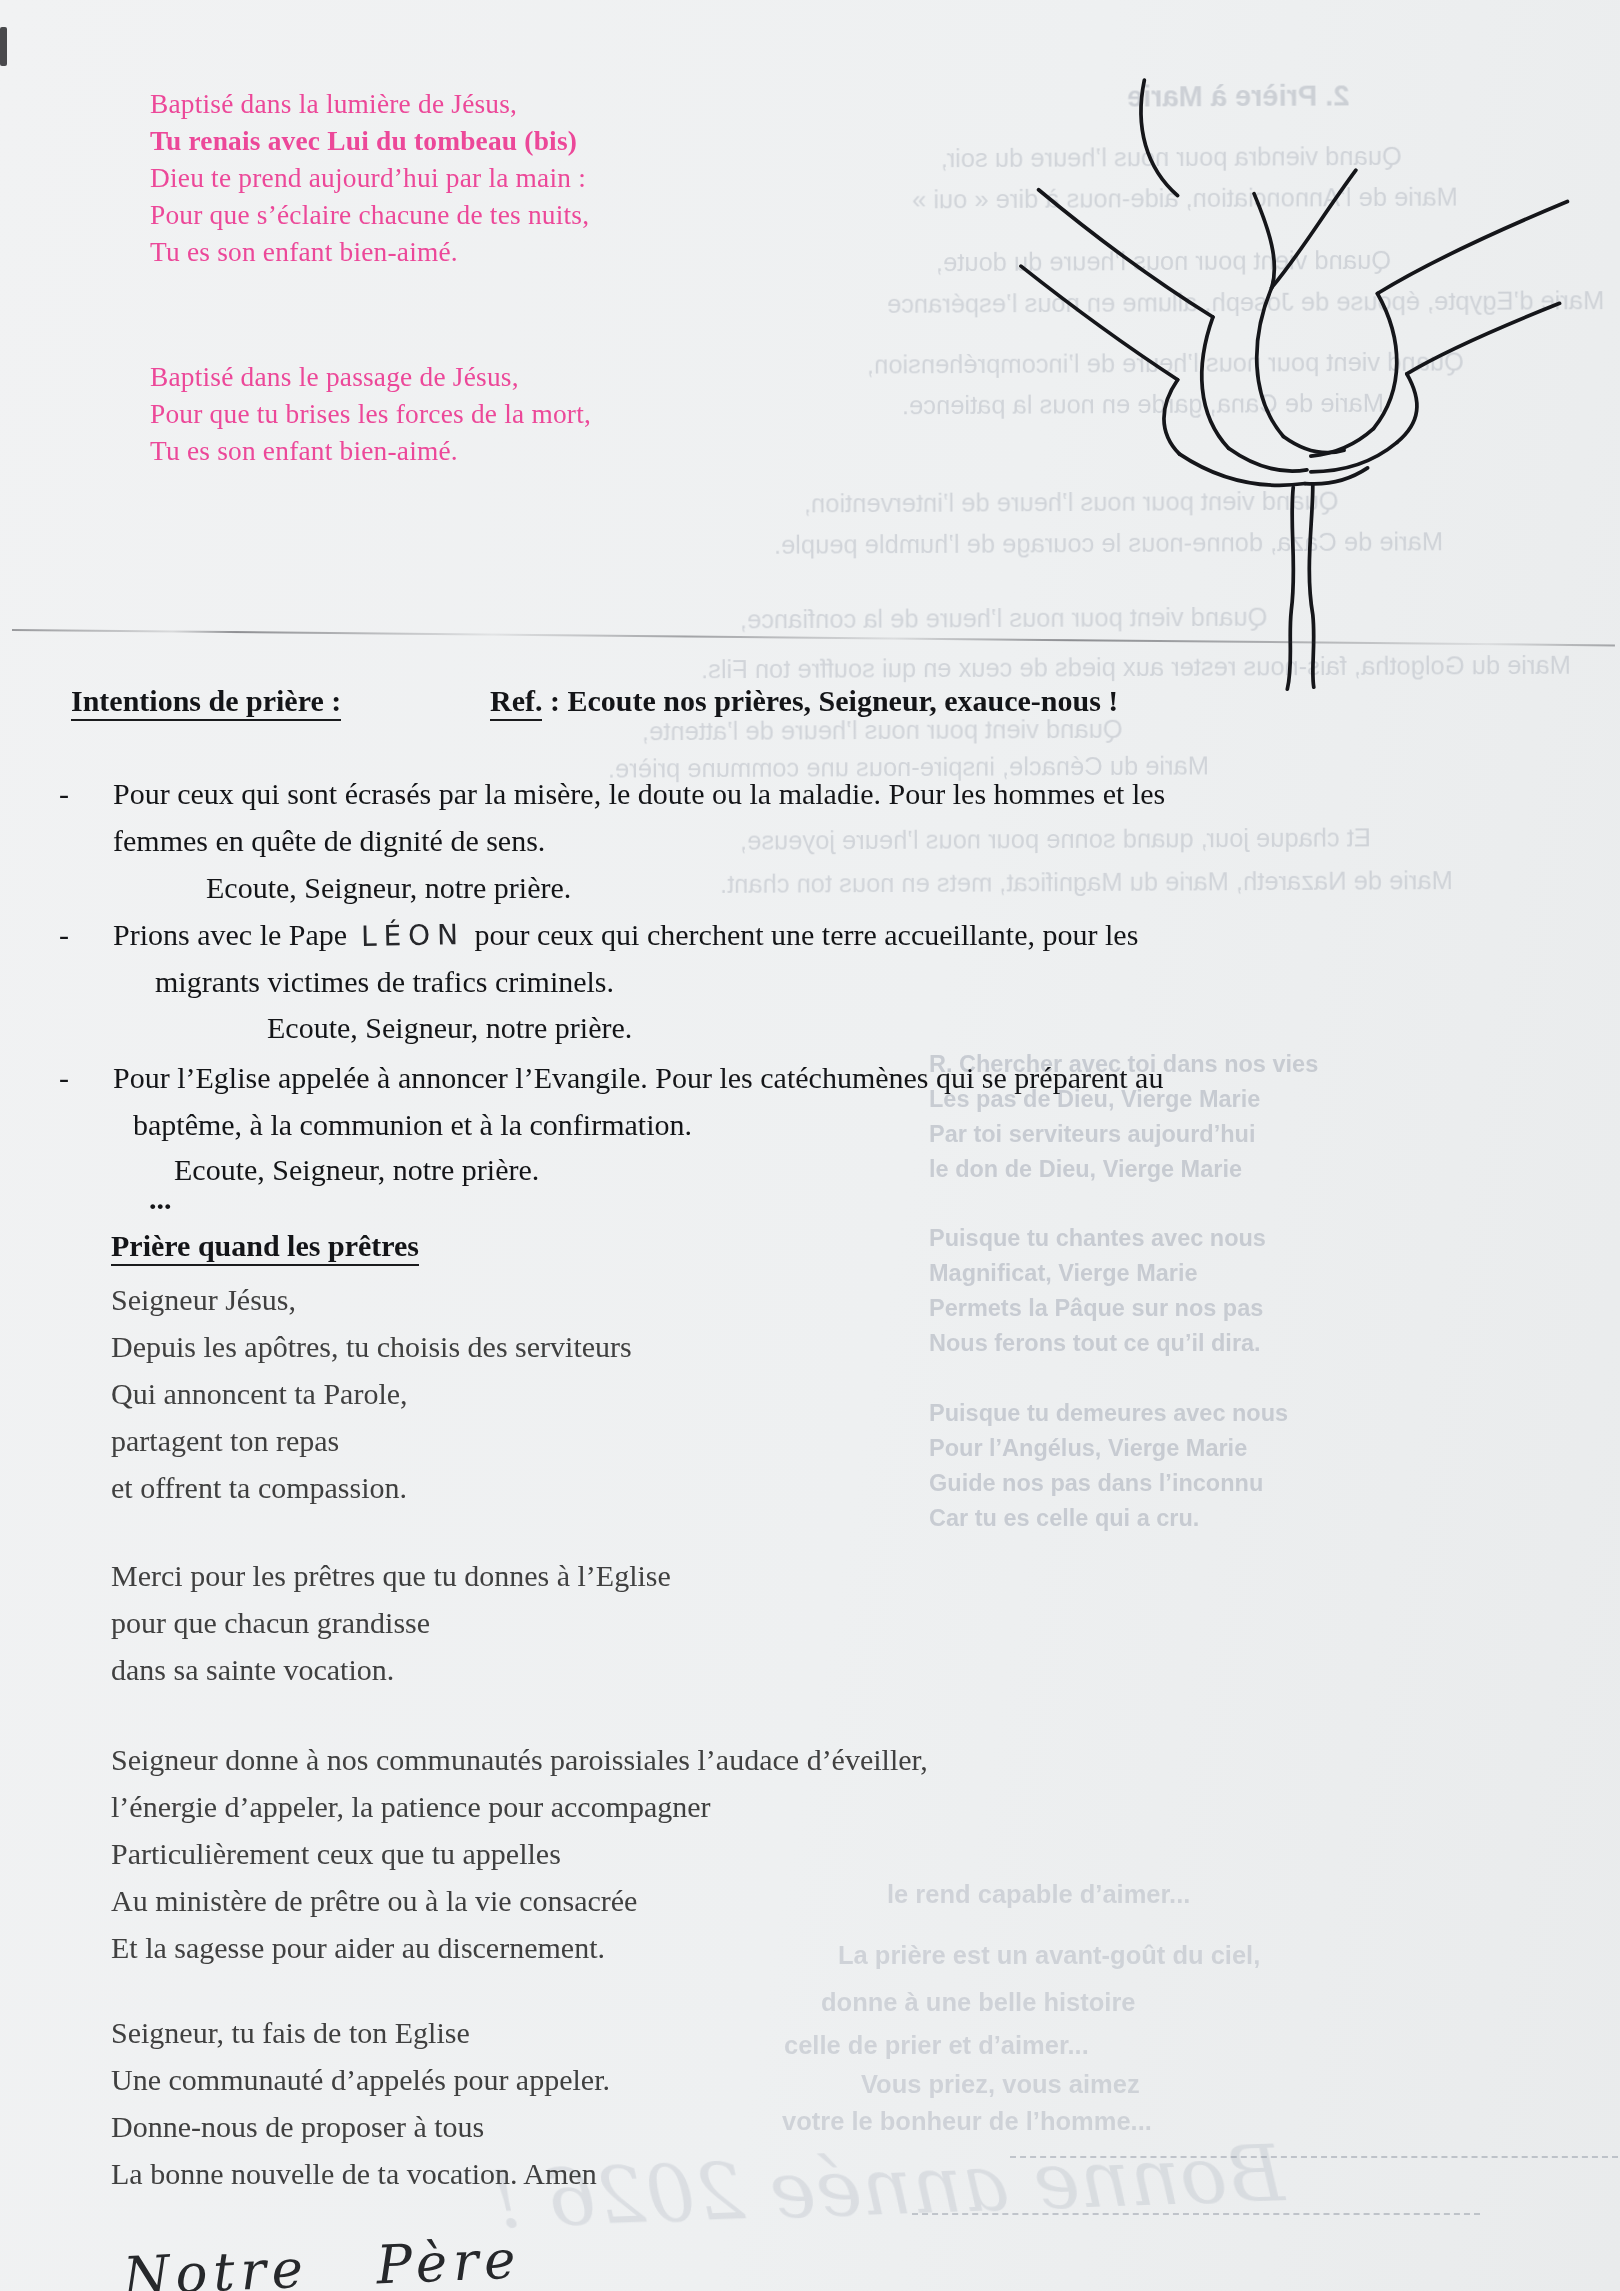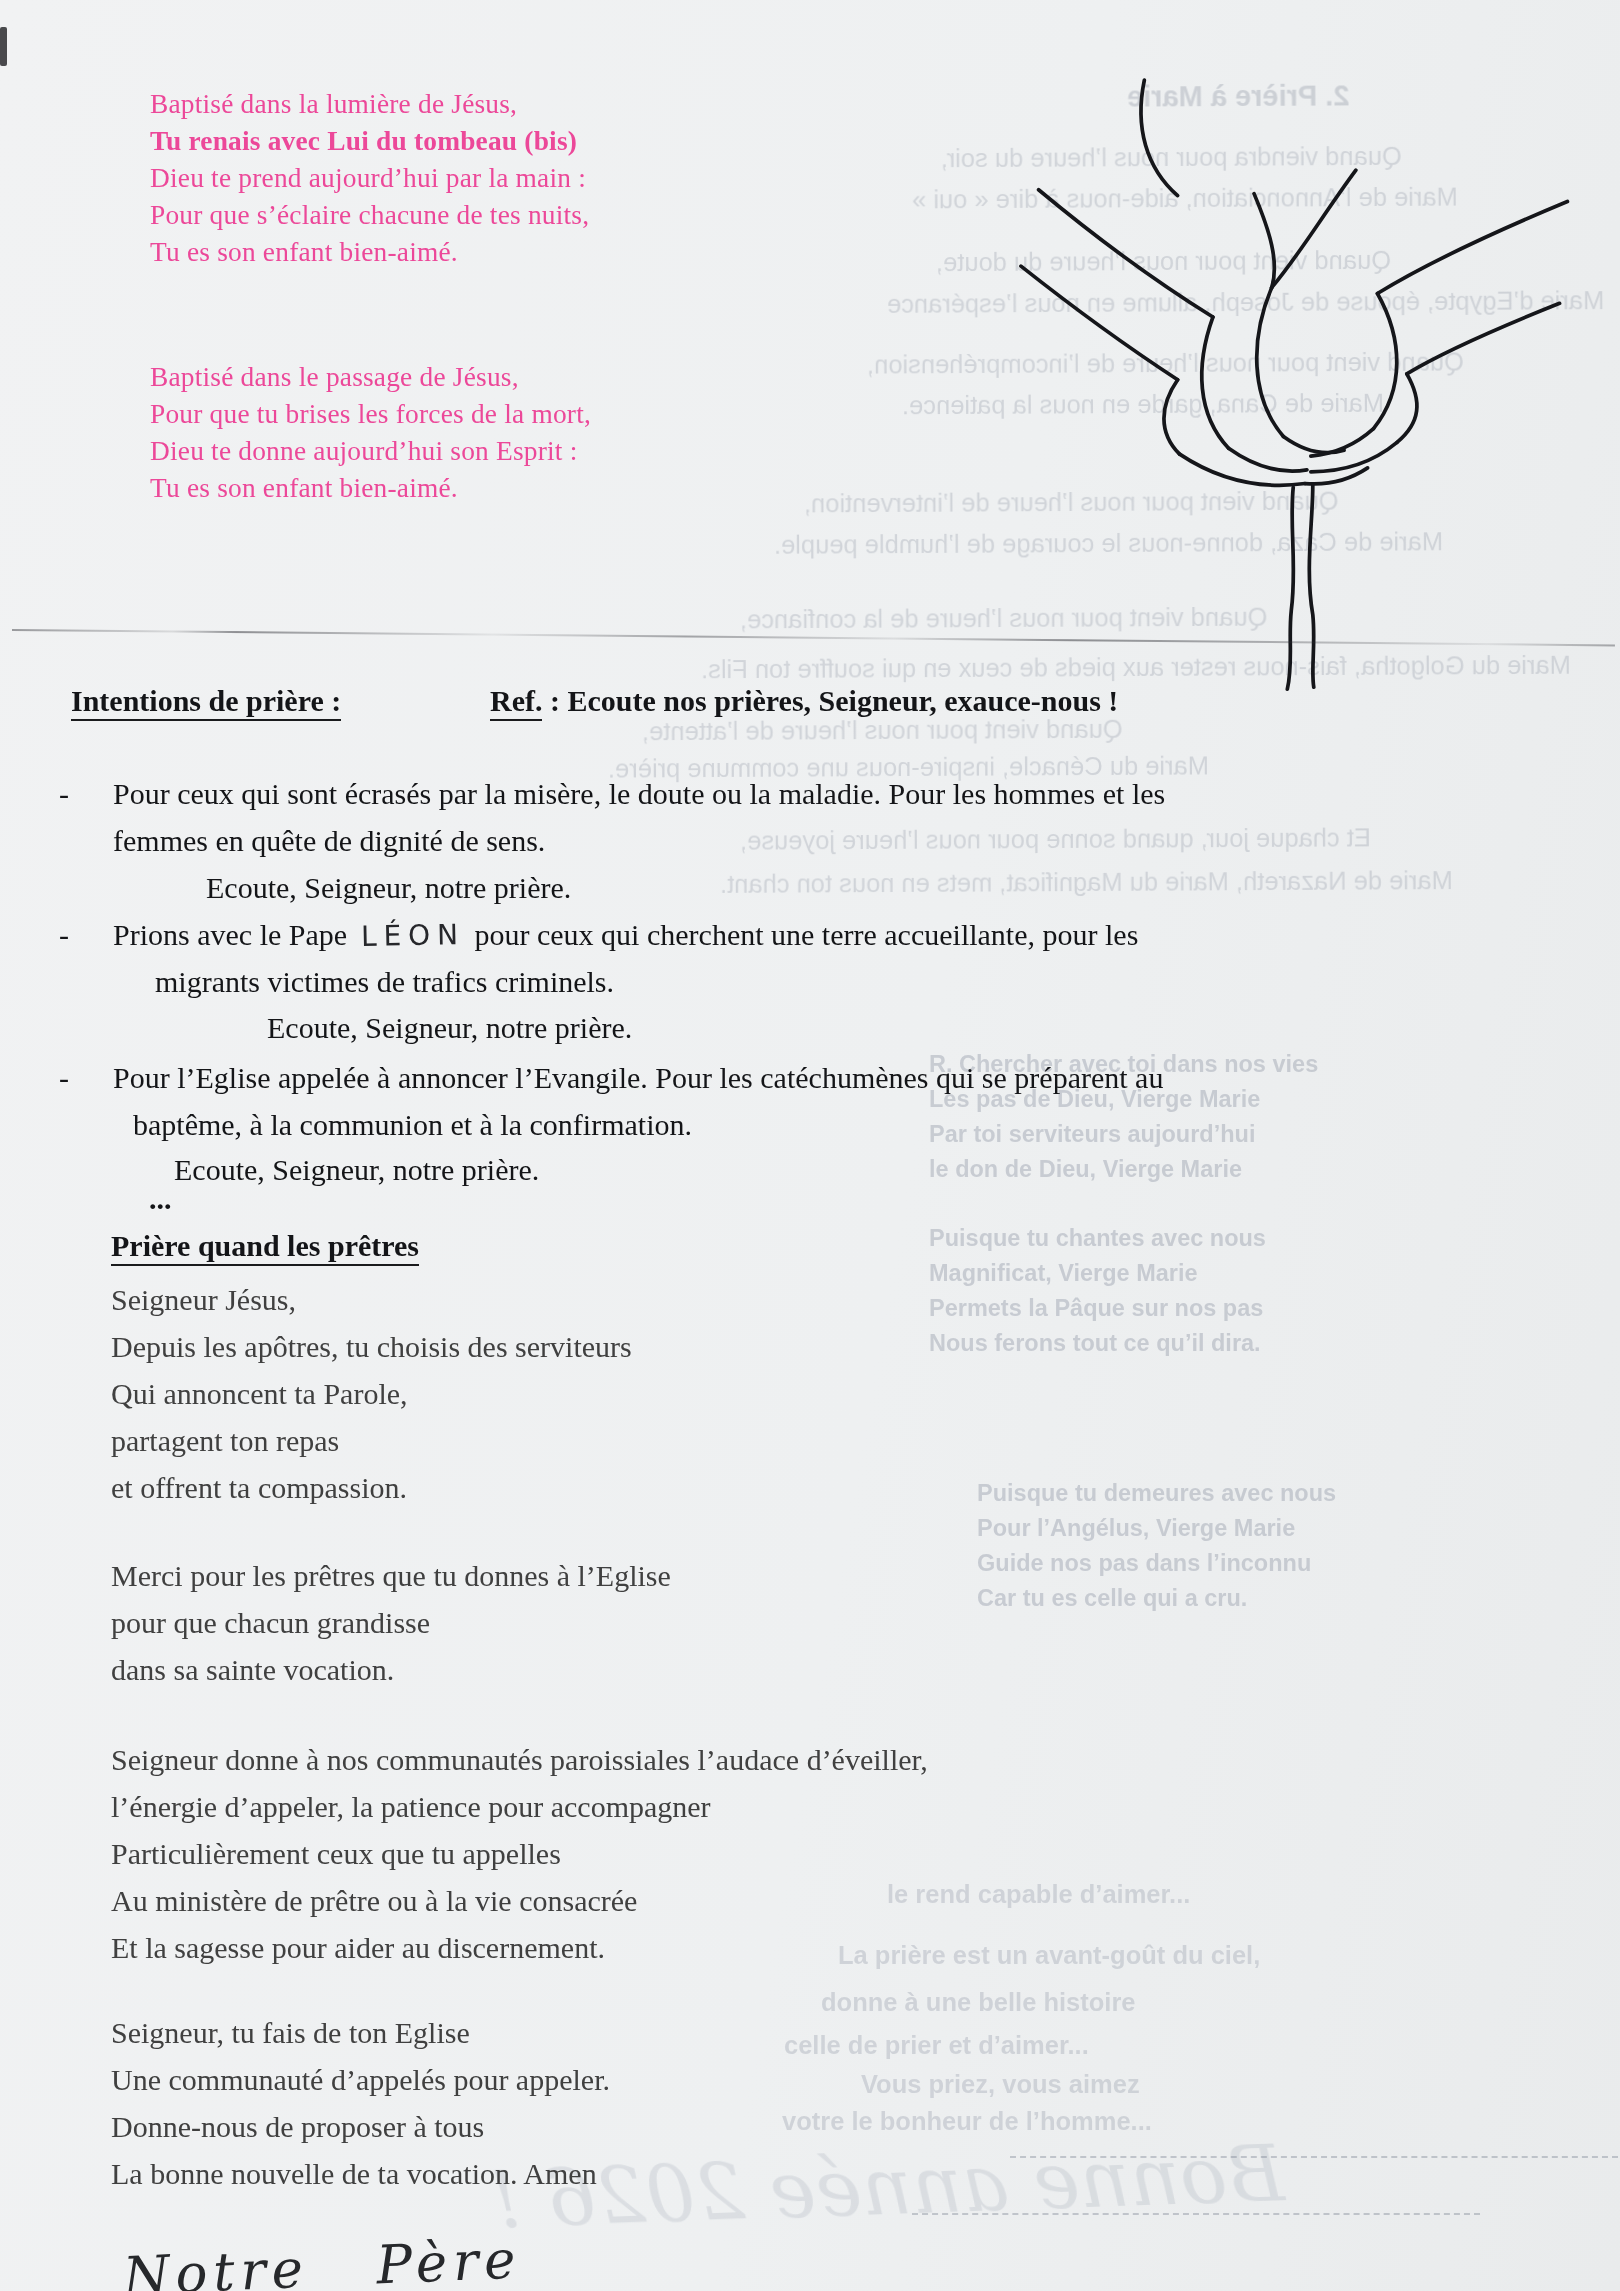--- a/index.html
+++ b/index.html
@@ -64,21 +64,21 @@
     <div>Les pas de Dieu, Vierge Marie</div>
     <div>Par toi serviteurs aujourd’hui</div>
     <div>le don de Dieu, Vierge Marie</div>
   </div>
 <div class="abs ghost gcol" style="left:929px;top:1221px;">
     <div>Puisque tu chantes avec nous</div>
     <div>Magnificat, Vierge Marie</div>
     <div>Permets la Pâque sur nos pas</div>
     <div>Nous ferons tout ce qu’il dira.</div>
   </div>
-<div class="abs ghost gcol" style="left:929px;top:1476px;margin-left:48px;">
+<div class="abs ghost gcol" style="left:929px;top:1396px;">
     <div>Puisque tu demeures avec nous</div>
     <div>Pour l’Angélus, Vierge Marie</div>
     <div>Guide nos pas dans l’inconnu</div>
     <div>Car tu es celle qui a cru.</div>
   </div>
 
 <div class="abs ghost glow" style="left:887px;top:1880px;">le rend capable d’aimer...</div>
 <div class="abs ghost glow" style="left:838px;top:1941px;">La prière est un avant-goût du ciel,</div>
 <div class="abs ghost glow" style="left:821px;top:1988px;">donne à une belle histoire</div>
 <div class="abs ghost glow" style="left:784px;top:2031px;">celle de prier et d’aimer...</div>
@@ -90,21 +90,20 @@
 <div class="abs song" style="left:150px;top:86px;">
   <div>Baptisé dans la lumière de Jésus,</div>
   <div class="b">Tu renais avec Lui du tombeau (bis)</div>
   <div>Dieu te prend aujourd’hui par la main :</div>
   <div>Pour que s’éclaire chacune de tes nuits,</div>
   <div>Tu es son enfant bien-aimé.</div>
 </div>
 <div class="abs song" style="left:150px;top:359px;">
   <div>Baptisé dans le passage de Jésus,</div>
   <div>Pour que tu brises les forces de la mort,</div>
-  <div>Dieu te donne aujourd’hui son Esprit :</div>
   <div>Tu es son enfant bien-aimé.</div>
 </div>
 
 <div class="abs" style="left:1019px;top:74px;width:568px;height:632px;">
   <svg class="hands" width="568" height="632" viewBox="0 0 580 645">
     <path d="M128 6 C118 54 130 96 162 124"></path>
     <path d="M20 118 C80 168 140 212 198 248"></path>
     <path d="M2 196 C60 242 116 282 162 312"></path>
     <path d="M240 122 C256 160 266 192 258 218"></path>
     <path d="M344 98 C310 144 288 182 258 218"></path>

